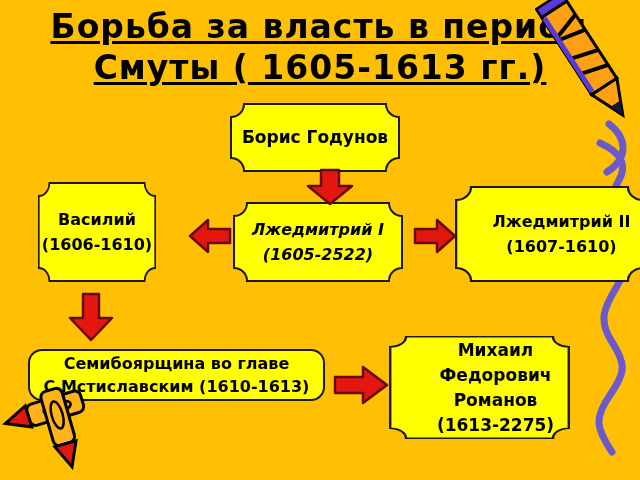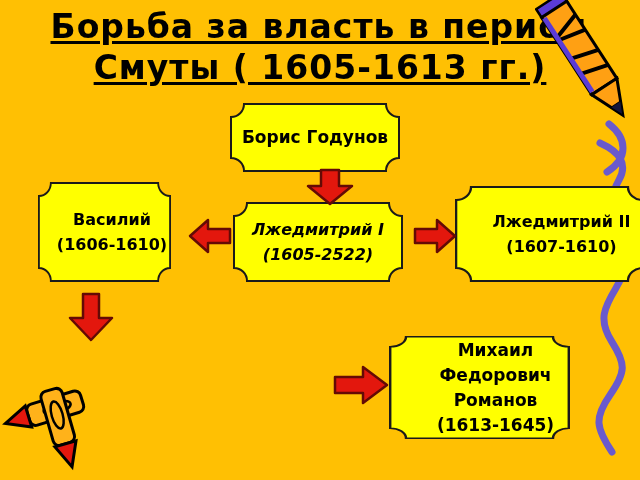--- a/index.html
+++ b/index.html
@@ -62,21 +62,21 @@
     </svg>
     <div class="node-text big">
       <div>Борис Годунов</div>
     </div>
   </div>
 
   <svg class="arrow" style="left:300px;top:168px;" width="60" height="38" viewBox="0 0 60 38">
     <path d="M21 2 H39 V18 H52 L30 36 L8 18 H21 Z"></path>
   </svg>
 
-  <div class="node" style="left:38px;top:182px;width:118px;height:100px;padding-left:15px;">
+  <div class="node" style="left:38px;top:182px;width:118px;height:100px;">
     <svg class="shape" viewBox="0 0 145 100" preserveAspectRatio="none">
       <path d="M14 1 L131 1 A13 13 0 0 0 144 14 L144 86 A13 13 0 0 0 131 99 L14 99 A13 13 0 0 0 1 86 L1 14 A13 13 0 0 0 14 1 Z"></path>
     </svg>
     <div class="node-text">
       <div>Василий</div>
       <div>(1606-1610)</div>
     </div>
   </div>
 
   <svg class="arrow" style="left:188px;top:218px;" width="44" height="36" viewBox="0 0 44 36">
@@ -104,34 +104,38 @@
     <div class="node-text">
       <div>Лжедмитрий II</div>
       <div>(1607-1610)</div>
     </div>
   </div>
 
   <svg class="arrow" style="left:68px;top:292px;" width="46" height="50" viewBox="0 0 46 50">
     <path d="M15 2 H31 V26 H44 L23 48 L2 26 H15 Z"></path>
   </svg>
 
+  <div class="rounded-box" style="left:28px;top:349px;width:297px;height:52px;">
+    <div>Семибоярщина во главе</div>
+    <div>С Мстиславским (1610-1613)</div>
+  </div>
 
   <svg class="arrow" style="left:333px;top:364px;" width="56" height="42" viewBox="0 0 56 42">
     <path d="M2 13 H30 V3 L54 21 L30 39 V29 H2 Z"></path>
   </svg>
 
   <div class="node" style="left:389px;top:336px;width:149px;height:103px;padding-left:32px;">
     <svg class="shape" viewBox="0 0 149 133" preserveAspectRatio="none">
       <path d="M14 1 L135 1 A13 13 0 0 0 148 14 L148 119 A13 13 0 0 0 135 132 L14 132 A13 13 0 0 0 1 119 L1 14 A13 13 0 0 0 14 1 Z"></path>
     </svg>
     <div class="node-text big">
       <div>Михаил</div>
       <div>Федорович</div>
       <div>Романов</div>
-      <div>(1613-1645)</div>
+      <div>(1613-2275)</div>
     </div>
   </div>
 
   <svg class="decor" style="left:535px;top:0;" width="105" height="195" viewBox="0 0 105 195">
     <g transform="translate(17,6) rotate(57)">
       <rect class="pencil-cap" x="-6" y="-15" width="12" height="30"></rect>
       <rect class="pencil-body" x="4" y="-15" width="92" height="30"></rect>
       <path class="pencil-stripes" d="M20 -15 L30 15 M38 -15 L32 15 M62 -15 L54 15 M80 -15 L72 15"></path>
       <path class="pencil-edge" d="M6 13 L94 13"></path>
       <polygon class="pencil-body" points="96,-15 130,0 96,15"></polygon>

